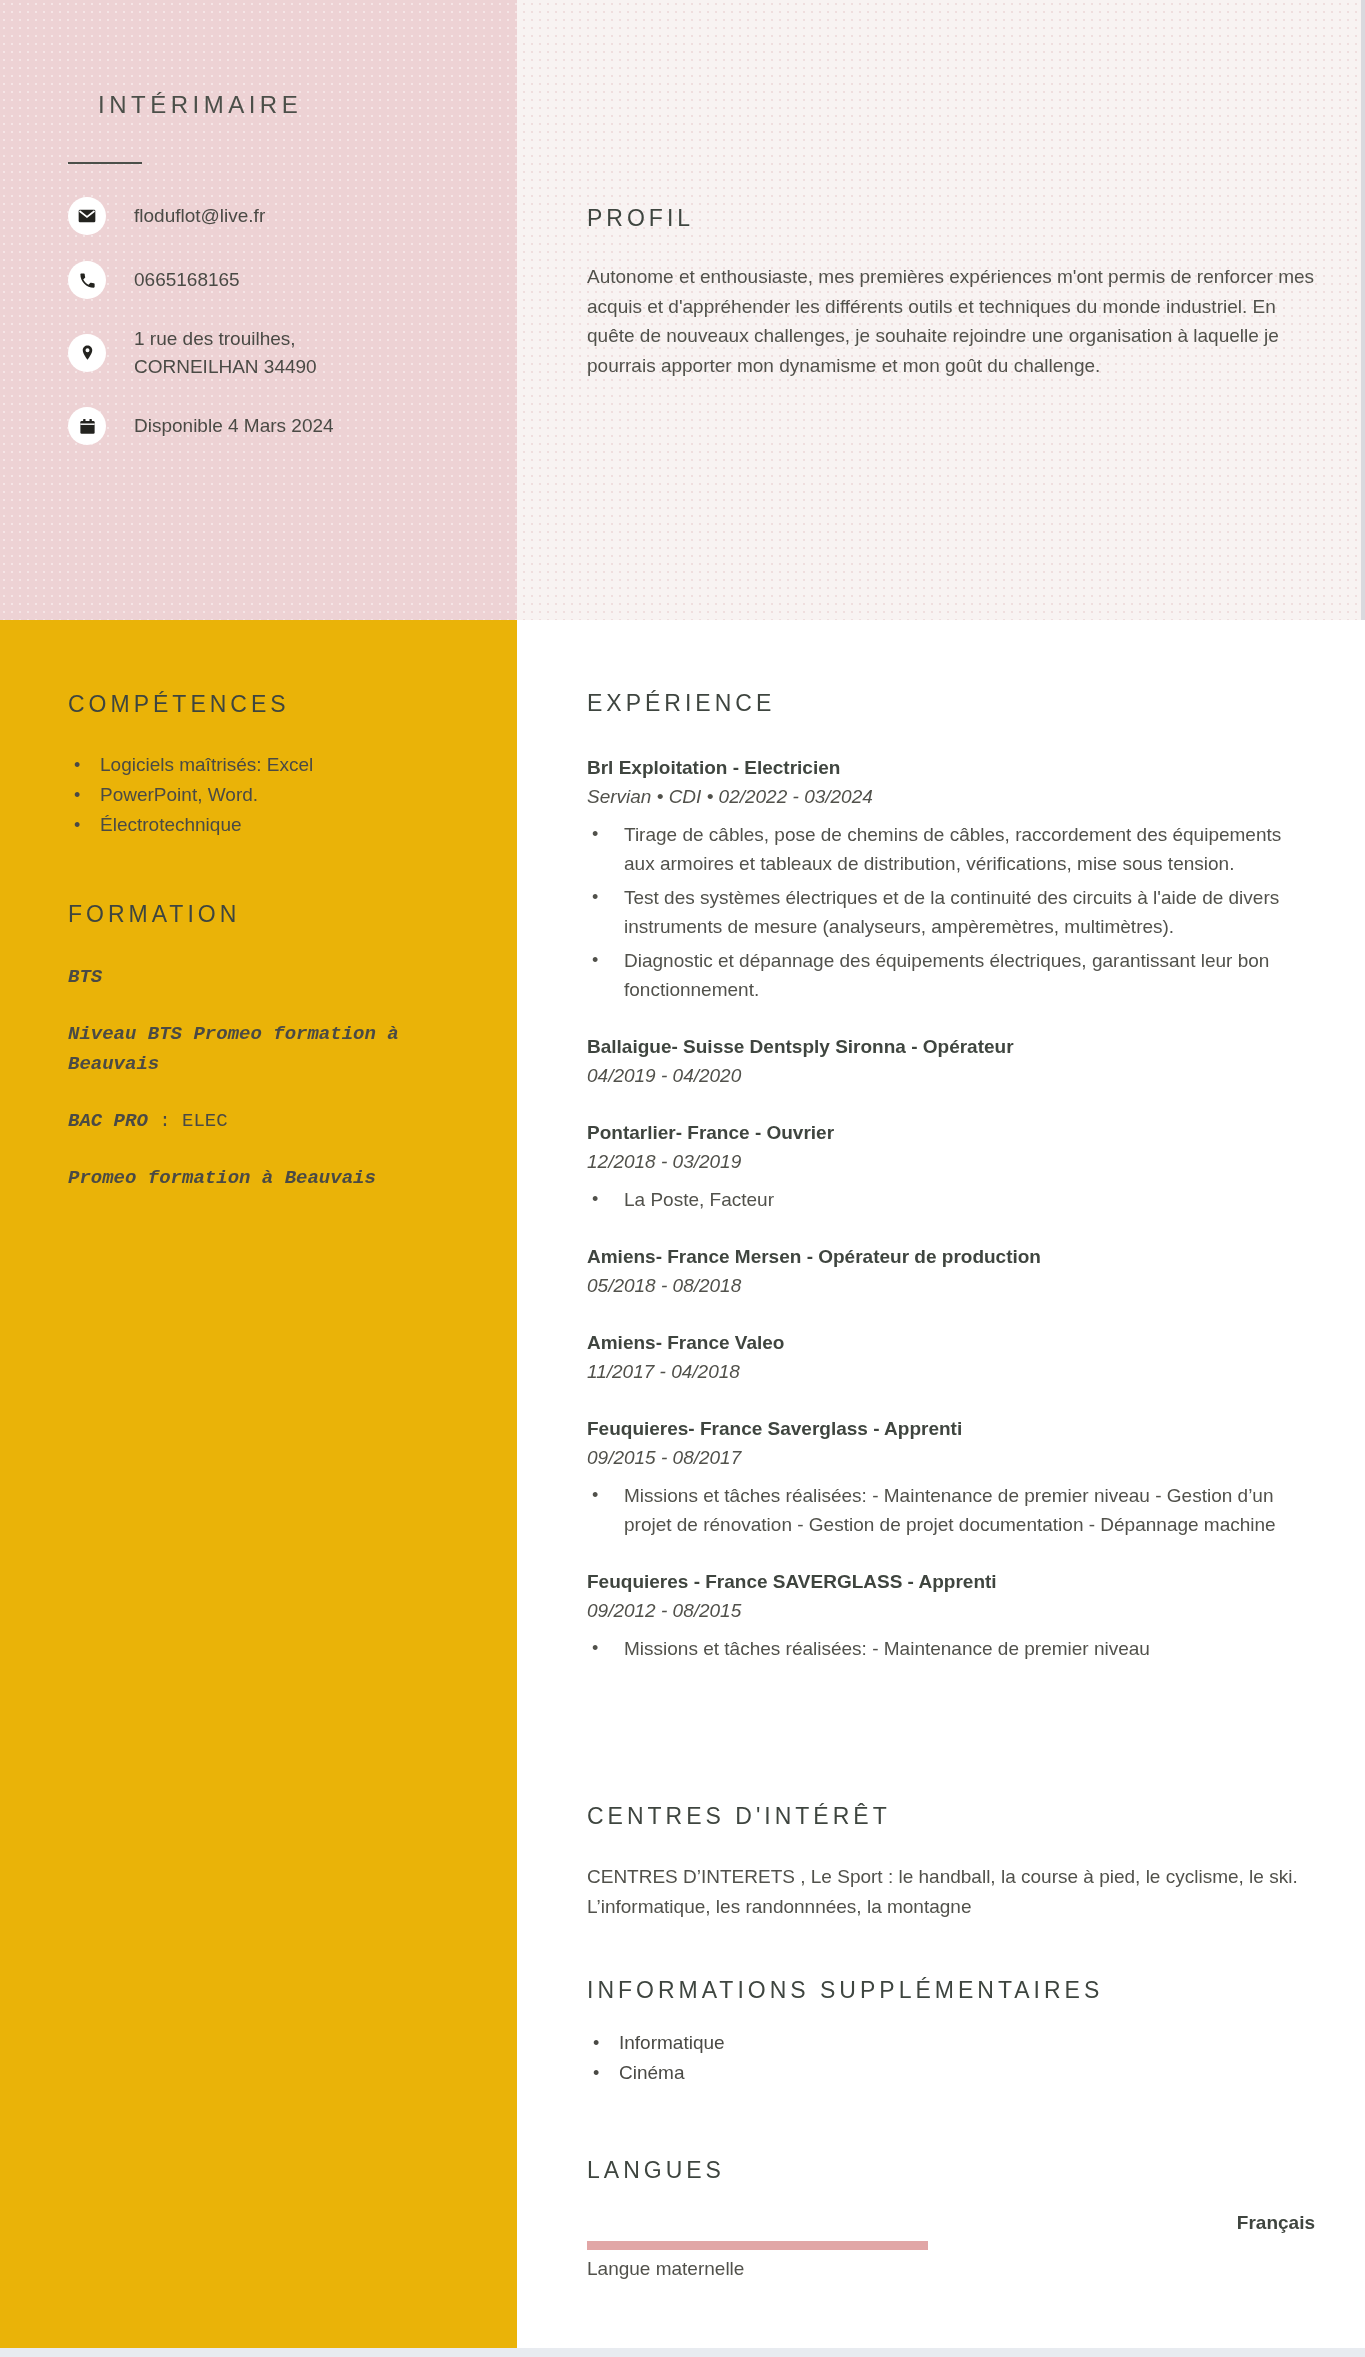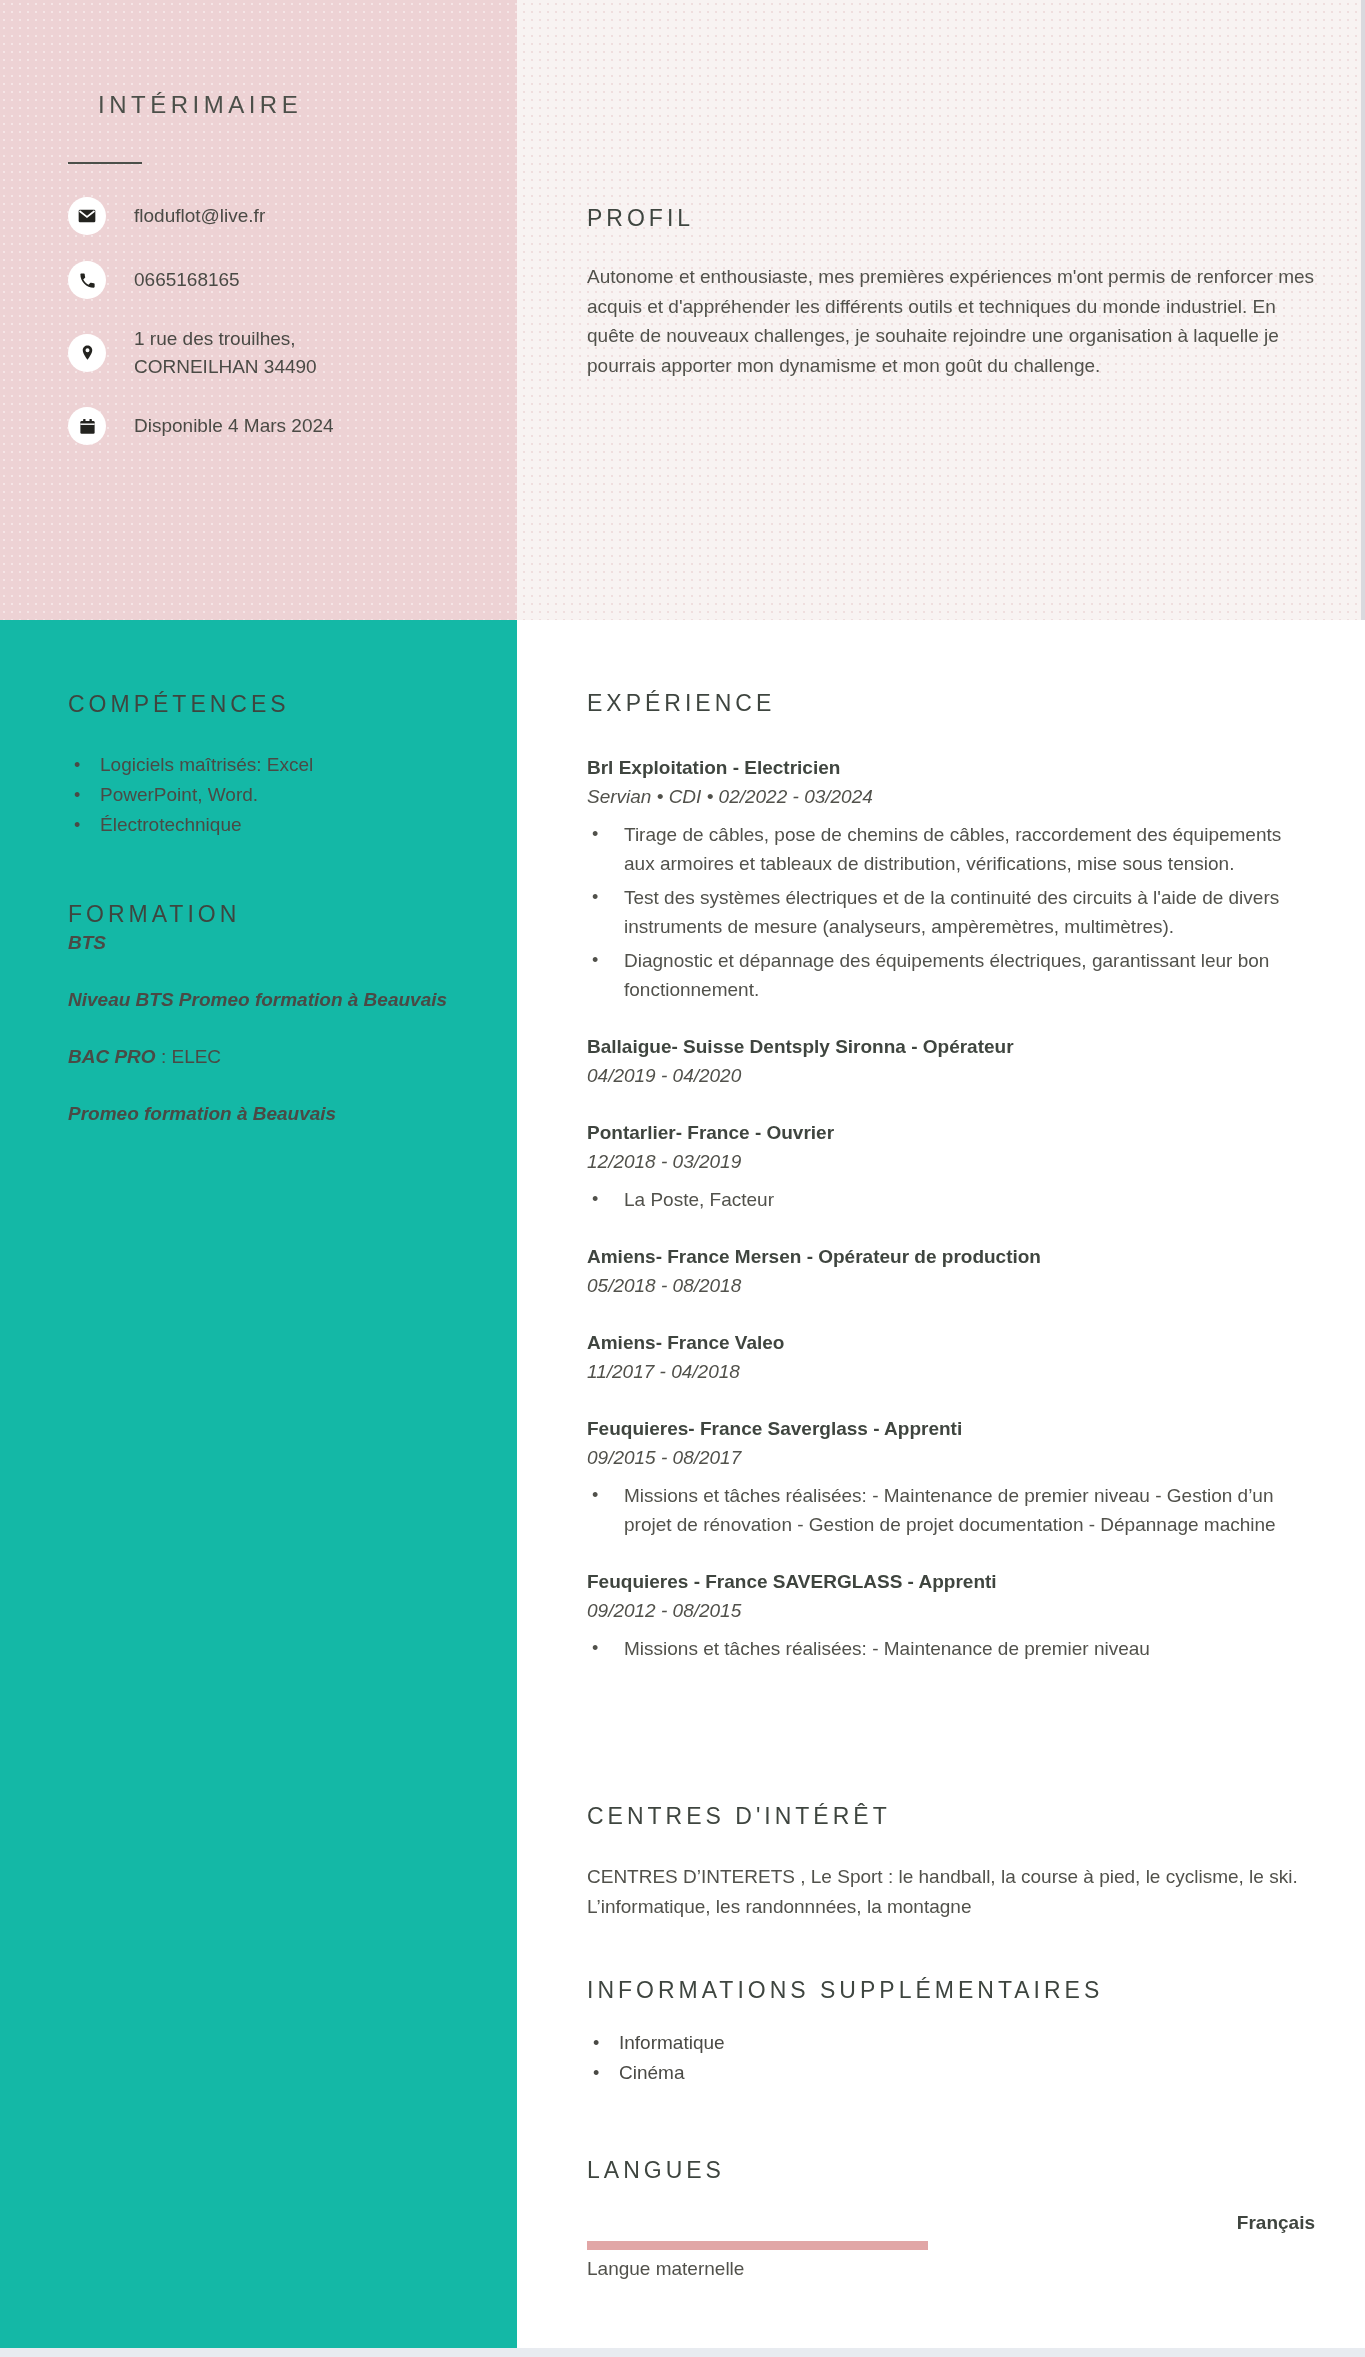--- a/index.html
+++ b/index.html
@@ -50,39 +50,39 @@
   .contact li{display:flex;align-items:center;margin-bottom:26px;}
   .icon-circle{
     flex:0 0 38px;width:38px;height:38px;border-radius:50%;
     background:#ffffff;display:flex;align-items:center;justify-content:center;
   }
   .icon-circle svg{display:block;}
   .ctext{margin-left:28px;font-size:19px;line-height:28px;color:#4a4a45;}
   
   .sidebar-light{
     position:absolute;left:0;top:620px;width:517px;height:1728px;
-    background:#14b8a6;
+    background:#eab308;
     padding:70px 38px 0 68px;
     box-sizing:border-box;
   }
   .sec-title{
     margin:0;font-size:23px;line-height:28px;font-weight:500;
     letter-spacing:4px;color:#3e453f;
   }
   .dotlist{list-style:none;margin:32px 0 0;padding:0;}
   .dotlist li{
     position:relative;padding-left:32px;
     font-size:19px;line-height:30px;color:#4a4a45;
   }
   .dotlist li::before{
     content:"\2022";position:absolute;left:6px;top:0;
     color:#4a4a45;font-size:18px;
   }
   .formation-title{margin-top:60px;}
-  .edu-list{}
+  .edu-list{margin-top:34px;font-family:Liberation Mono, monospace;}
   .edu-item{font-size:19px;line-height:30px;margin-bottom:27px;color:#4a4a45;}
   .edu-item .emph{font-weight:700;font-style:italic;}
   .edu-item .plain{font-weight:400;font-style:normal;text-align:right;}
   
   .main-sec{position:absolute;left:587px;width:728px;box-sizing:border-box;}
   .sec-profil{top:204px;}
   .sec-exp{top:689px;}
   .sec-int{top:1802px;}
   .sec-info{top:1976px;}
   .sec-lang{top:2156px;}

